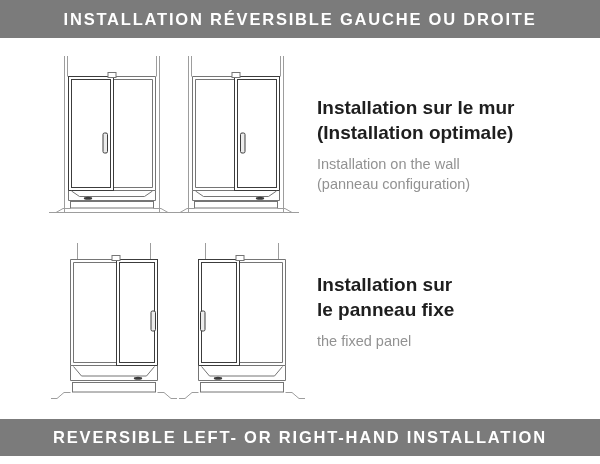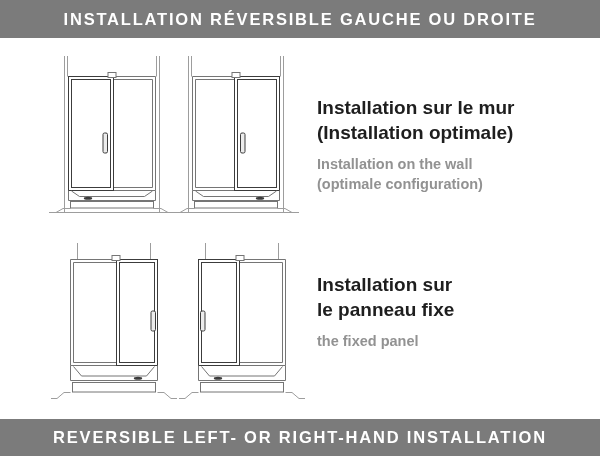--- a/index.html
+++ b/index.html
@@ -17,21 +17,21 @@
   }
   .banner.top{top:0;height:38px;}
   .banner.bottom{bottom:8px;height:37px;}
   .caption{
     position:absolute;left:317px;width:260px;
   }
   .caption .fr{
     color:var(--heading);font-weight:700;font-size:19px;line-height:25px;
   }
   .caption .en{
-    margin-top:9px;color:var(--subtext);font-weight:700;font-size:14.5px;line-height:20px;
+    margin-top:9px;color:var(--subtext);font-weight:400;font-size:14.5px;line-height:20px;
   }
   svg.diagram{position:absolute;overflow:visible;}
   .ln,.ln-dark,.ln-light{fill:none;stroke-width:1;}
   .ln{stroke:var(--line);}
   .ln-dark{stroke:var(--line_dark);}
   .ln-light{stroke:var(--line_light);}
   .bracket{fill:#ffffff;stroke:var(--line);stroke-width:1;}
   .handle{fill:#ececec;stroke:var(--line_dark);stroke-width:1;}
   .drain{fill:var(--line_dark);stroke:none;}
 </style>
@@ -104,21 +104,21 @@
     <use href="#encl-wall" xlink:href="#encl-wall" transform="translate(128,0) scale(-1,1)"></use>
   </svg>
 
   <div class="caption" style="top:95px">
     <div class="fr">
       <div>Installation sur le mur</div>
       <div>(Installation optimale)</div>
     </div>
     <div class="en">
       <div>Installation on the wall</div>
-      <div>(optimale configuration)</div>
+      <div>(panneau configuration)</div>
     </div>
   </div>
 
   <svg class="diagram" style="left:50px;top:242px" width="128" height="162" viewBox="0 0 128 162">
     <use href="#encl-panel" xlink:href="#encl-panel"></use>
   </svg>
   <svg class="diagram" style="left:178px;top:242px" width="128" height="162" viewBox="0 0 128 162">
     <use href="#encl-panel" xlink:href="#encl-panel" transform="translate(128,0) scale(-1,1)"></use>
   </svg>
 

